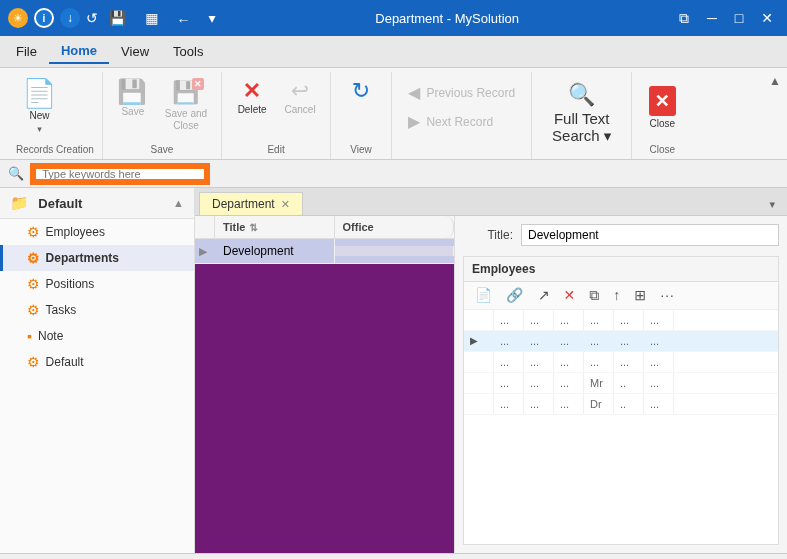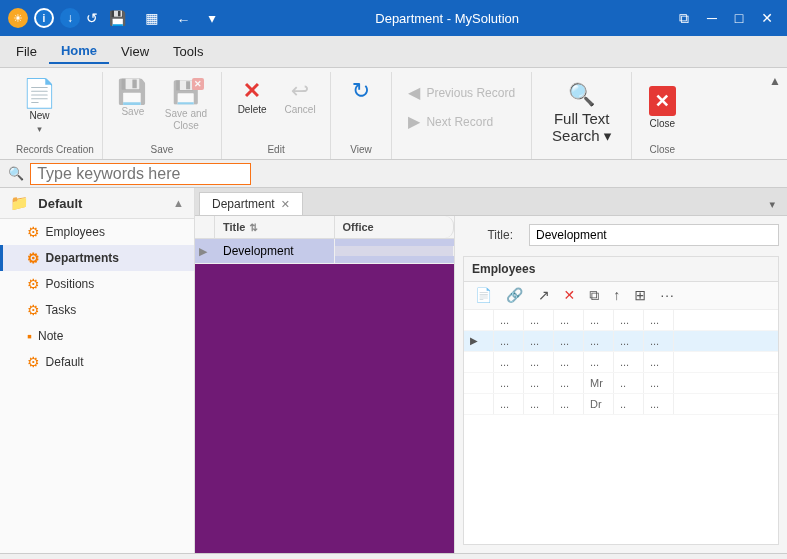--- a/index.html
+++ b/index.html
@@ -146,23 +146,23 @@
       border-bottom: 1px solid #ccc;
       display: flex;
       align-items: center;
       padding: 0 8px;
       gap: 6px;
     }
     .search-icon { color: #888; font-size: 13px; }
     .search-input {
       flex: 0 0 180px;
       height: 22px;
-      border: 1px solid #f97316;
+      border: 6px solid #f97316;
       background: white;
-      font-size: 16px;
+      font-size: 11px;
       padding: 0 6px;
       color: #aaa;
       outline: none;
     }
 
     
     .sidebar {
       width: 195px;
       background: #fafafa;
       border-right: 1px solid #ddd;
@@ -217,21 +217,21 @@
       border-bottom: 1px solid #ccc;
       align-items: flex-end;
       padding: 0 4px;
       height: 28px;
     }
     .tab {
       display: flex;
       align-items: flex-end;
       gap: 6px;
       padding: 4px 12px;
-      background: #ffffff;
+      background: #fef9c3;
       border: 1px solid #ccc;
       border-bottom: none;
       font-size: 12px;
       cursor: pointer;
       color: #333;
     }
     .tab .close-tab { color: #888; font-size: 11px; cursor: pointer; }
     .tab-dropdown { margin-left: auto; font-size: 11px; color: #666; padding: 4px 8px; cursor: pointer; }
 
     
@@ -287,21 +287,21 @@
       background: #f5f5f5;
       display: flex;
       flex-direction: column;
       padding: 8px;
       overflow-y: auto;
       gap: 8px;
     }
     .form-row {
       display: flex;
       align-items: center;
-      gap: 16px;
+      gap: 8px;
       margin-bottom: 2px;
     }
     .form-label {
       font-size: 12px;
       color: #444;
       min-width: 50px;
       text-align: right;
     }
     .form-input {
       flex: 1;

